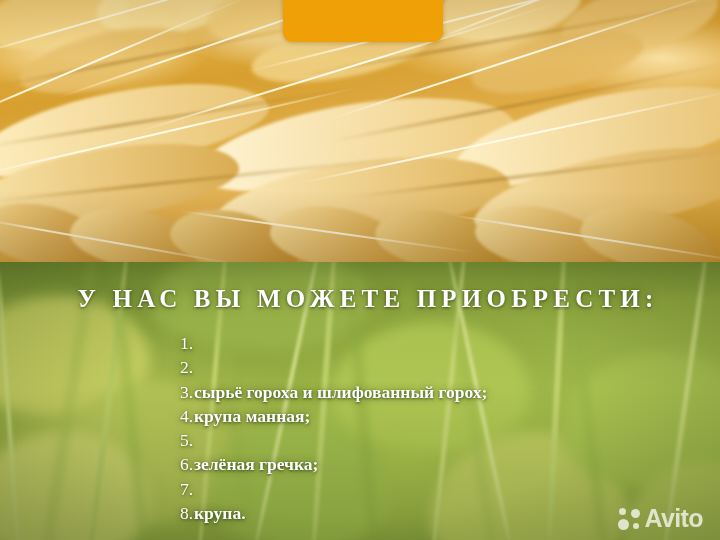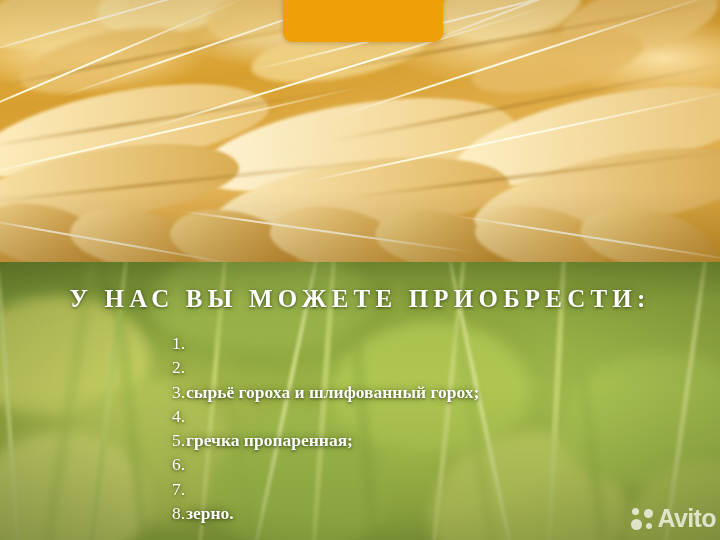--- a/index.html
+++ b/index.html
@@ -110,20 +110,21 @@
       linear-gradient(180deg, rgba(50,70,16,.30) 0%, rgba(50,70,16,.04) 14%, rgba(40,58,12,0) 45%, rgba(40,58,12,.22) 100%),
       radial-gradient(ellipse 520px 260px at 50% 50%, rgba(0,0,0,0) 45%, rgba(32,46,10,.28) 100%);
     pointer-events: none;
   }
 
   
   .content {
     position: absolute;
     inset: 0;
     z-index: 5;
+    margin-left: 8px;
   }
   .headline {
     position: absolute;
     left: 0;
     top: 285px;
     width: 720px;
     text-align: center;
     color: #ffffff;
     font-size: 25px;
     font-weight: bold;
@@ -153,21 +154,21 @@
     width: 22px;
     text-align: right;
     margin-right: 1px;
     font-weight: normal;
   }
   .item-text { font-weight: bold; }
 
   
   .avito {
     position: absolute;
-    right: 4px;
+    right: 17px;
     bottom: 9px;
     display: flex;
     align-items: center;
     gap: 4px;
     opacity: .82;
     z-index: 6;
     text-align: right;
   }
   .avito-mark {
     position: relative;
@@ -287,34 +288,35 @@
       </li>
       <li class="item">
         <span class="item-num">2.</span>
       </li>
       <li class="item">
         <span class="item-num">3.</span>
         <span class="item-text">сырьё гороха и шлифованный горох;</span>
       </li>
       <li class="item">
         <span class="item-num">4.</span>
+        <span class="item-text">крупа манная;</span>
       </li>
       <li class="item">
         <span class="item-num">5.</span>
-        <span class="item-text">гречка пропаренная;</span>
       </li>
       <li class="item">
         <span class="item-num">6.</span>
+        <span class="item-text">зелёная гречка;</span>
       </li>
       <li class="item">
         <span class="item-num">7.</span>
       </li>
       <li class="item">
         <span class="item-num">8.</span>
-        <span class="item-text">зерно.</span>
+        <span class="item-text">крупа.</span>
       </li>
     </ul>
   </div>
 
   <div class="avito">
     <span class="avito-mark">
       <i class="am1"></i>
         <i class="am2"></i>
         <i class="am3"></i>
         <i class="am4"></i>

